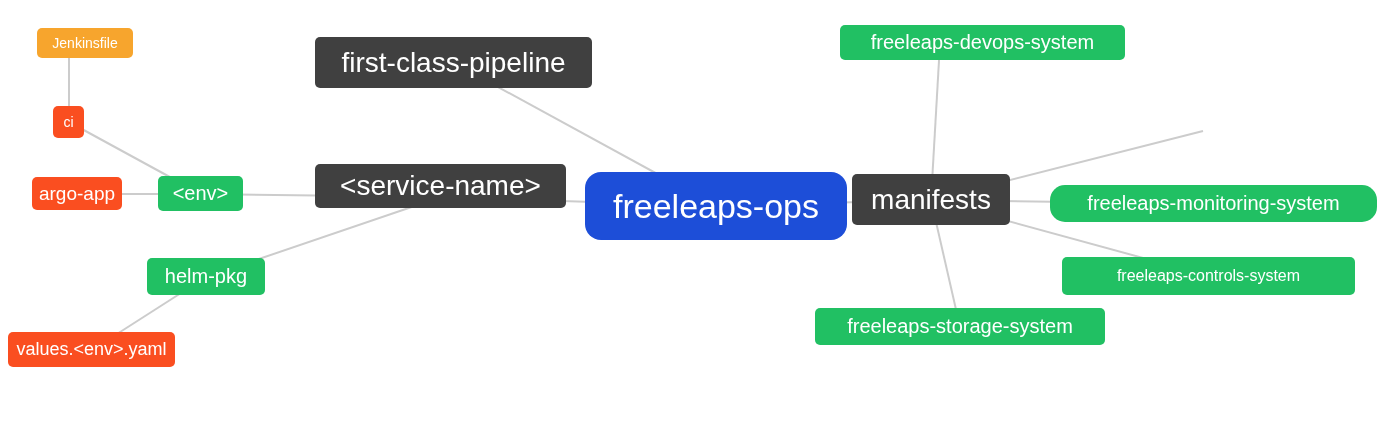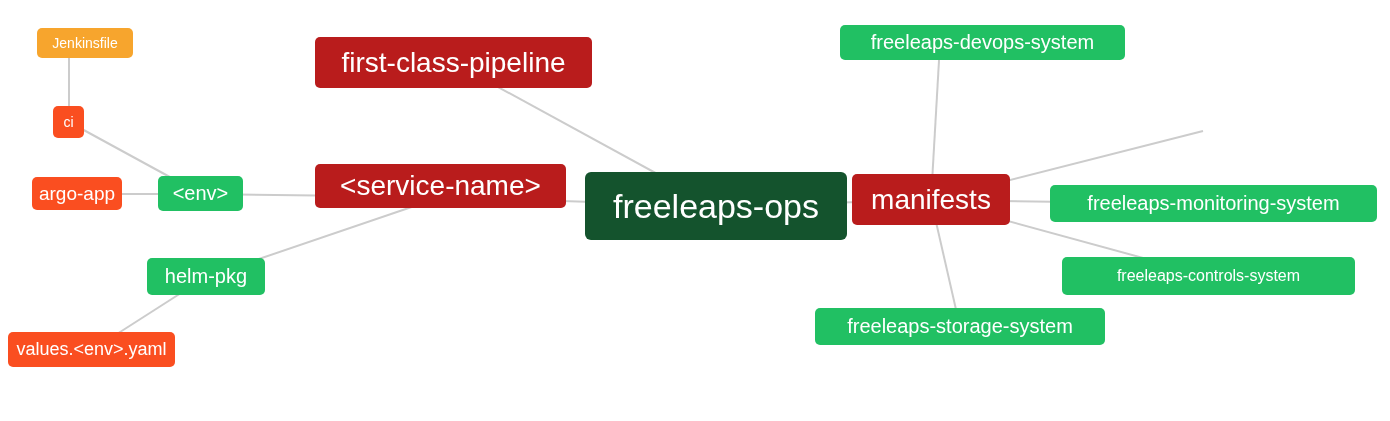--- a/index.html
+++ b/index.html
@@ -31,22 +31,22 @@
     display: flex;
     align-items: center;
     justify-content: center;
     color: #ffffff;
     white-space: nowrap;
     border-radius: 5px;
     box-sizing: border-box;
     cursor: pointer;
     user-select: none;
   }
-  .node-root   { background: #14532d; border-radius: 6px; }
-  .node-blue   { background: #b91c1c; }
+  .node-root   { background: #1d4ed8; border-radius: 16px; }
+  .node-blue   { background: #404040; }
   .node-green  { background: #21C063; }
   .node-red    { background: #FA4E20; }
   .node-orange { background: #F7A52D; }
 </style>
 </head>
 <body>
 
 <div class="canvas">
 
   <svg class="edges" width="1390" height="421">
@@ -82,19 +82,19 @@
 
   <div class="node node-red" style="left:53px; top:106px; width:31px; height:32px; font-size:14px;">ci</div>
 
   <div class="node node-red" style="left:32px; top:177px; width:90px; height:33px; font-size:19px;">argo-app</div>
 
   <div class="node node-red" style="left:8px; top:332px; width:167px; height:35px; font-size:18px;">values.&lt;env&gt;.yaml</div>
 
   <div class="node node-green" style="left:797px; top:25px; width:285px; height:35px; font-size:20px;margin-left:43px;">freeleaps-devops-system</div>
 
 
-  <div class="node node-green" style="left:1050px; top:185px; width:327px; height:37px; font-size:20px;">freeleaps-monitoring-system</div>
+  <div class="node node-green" style="left:1050px; top:185px; width:327px; height:37px; font-size:20px;border-radius:15px;">freeleaps-monitoring-system</div>
 
   <div class="node node-green" style="left:1062px; top:257px; width:293px; height:38px; font-size:16px;">freeleaps-controls-system</div>
 
   <div class="node node-green" style="left:815px; top:308px; width:290px; height:37px; font-size:20px;">freeleaps-storage-system</div>
 
 </div>
 
 </body></html>

